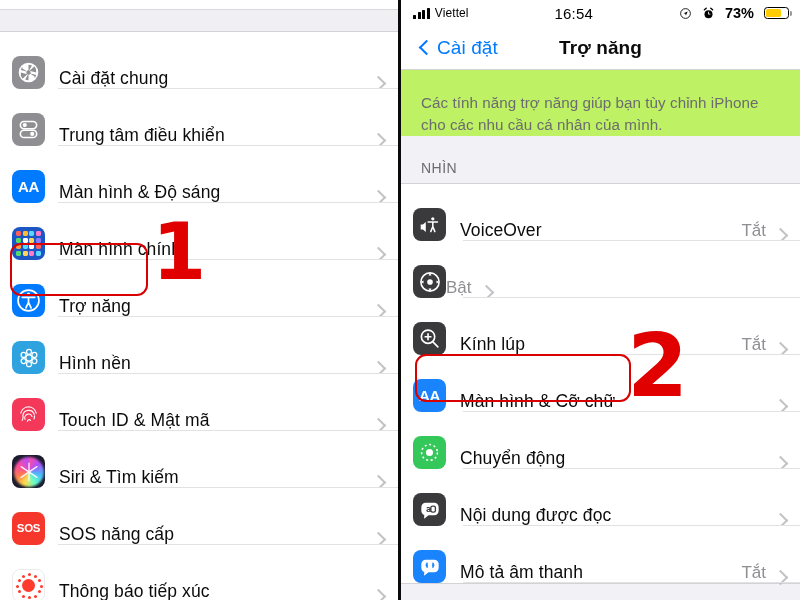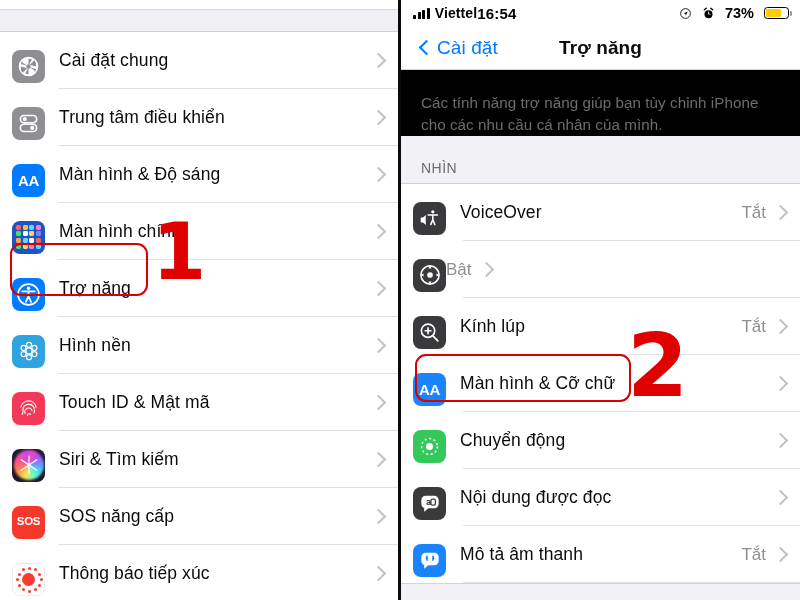--- a/index.html
+++ b/index.html
@@ -26,21 +26,21 @@
     height: 22px; background: #f0f0f4;
     border-bottom: 1px solid #d2d2d7;
   }
   .panel-divider {
     width: 3px; height: 600px; background: #0a0a0a;
   }
 
   
   .row {
     position: relative;
-    display: flex; align-items: center;
+    display: flex; align-items: flex-end;
     height: 57px;
     padding-left: 12px; padding-right: 12px;
     background: #ffffff;
   }
   .row::after {
     content: ""; position: absolute;
     left: 58px; right: 0; bottom: 0;
     height: 1px; background: #e2e2e5;
   }
   .row-label {
@@ -126,25 +126,25 @@
     width: 399px; height: 600px;
     background: #ffffff;
     overflow: hidden;
   }
   .statusbar {
     height: 26px; display: flex; align-items: center;
     padding: 0 11px 0 12px; background: #ffffff;
     font-size: 14.5px; font-weight: 700; color: #000;
   }
   .sb-left { display: flex; align-items: center; gap: 5px; flex: 0 0 auto; }
-  .sb-center { flex: 1 1 auto; text-align: left; font-size: 15px; font-weight: 700; letter-spacing: .2px; }
+  .sb-center { flex: 1 1 auto; text-align: center; font-size: 15px; font-weight: 400; letter-spacing: .2px; }
   .sb-right { display: flex; align-items: center; gap: 10px; flex: 0 0 auto; }
   .bars { display: flex; align-items: flex-end; gap: 1.6px; height: 11px; }
   .bars i { width: 3px; background: #000; border-radius: .6px; display: block; }
-  .carrier { font-size: 14px; font-weight: 700; letter-spacing: .1px; }
+  .carrier { font-size: 12px; font-weight: 400; letter-spacing: .1px; }
   .batt-pct { font-size: 14.5px; font-weight: 600; }
   .batt {
     position: relative; width: 25px; height: 12px;
     border: 1.4px solid #000; border-radius: 3.4px;
     padding: 1.3px; display: flex; align-items: center;
   }
   .batt::after {
     content: ""; position: absolute; right: -3.6px; top: 3.4px;
     width: 2px; height: 4.4px; background: rgba(0,0,0,.4);
     border-radius: 0 1.4px 1.4px 0;
@@ -167,21 +167,21 @@
     border-left: 2.6px solid #007aff;
     border-bottom: 2.6px solid #007aff;
     transform: rotate(45deg);
   }
   .nav-title {
     position: absolute; left: 0; right: 0; text-align: center;
     font-size: 19px; font-weight: 700; color: #0b0b0b;
     letter-spacing: .1px;
   }
 
-  .desc-area { background: #000000; padding: 22px 20px 0 20px; }
+  .desc-area { background: #bef264; padding: 22px 20px 0 20px; }
   .desc-text {
     font-size: 15.2px; line-height: 1.45; color: #6c6c70;
     letter-spacing: .05px;
   }
   .section-hdr {
     background: #f2f2f6;
     font-size: 14px; color: #6c6c70;
     letter-spacing: .5px;
     padding: 24px 20px 7px 20px;
     border-bottom: 1px solid #d3d3d6;

